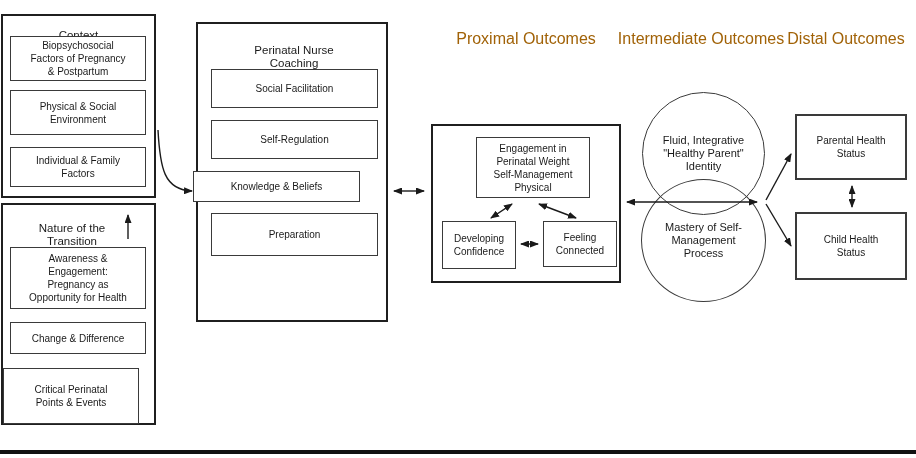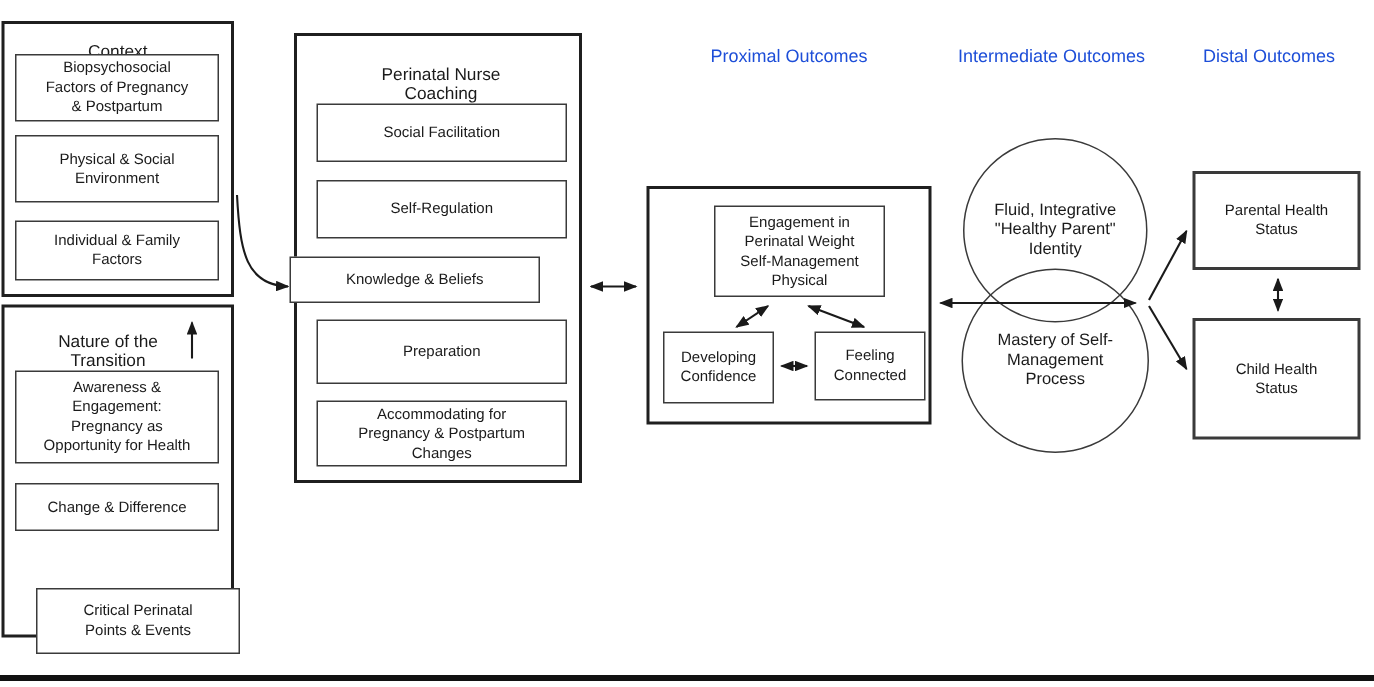--- a/index.html
+++ b/index.html
@@ -12,21 +12,21 @@
     position:absolute;background:#ffffff;border:1.5px solid #3a3a3a;
     display:flex;align-items:center;justify-content:center;text-align:center;
     white-space:pre-line;font-size:10px;line-height:13px;box-sizing:border-box;
   }
   .outer{border:2px solid #1f1f1f;display:block;}
   .title{
     position:absolute;text-align:center;white-space:pre-line;
     font-size:11.5px;line-height:13px;width:100%;box-sizing:border-box;margin-top:12px;
   }
   .colhead{
-    position:absolute;text-align:center;font-size:12px;color:#1d4ed8;
+    position:absolute;text-align:center;font-size:16px;color:#a16207;
   }
   .circle{
     position:absolute;border:1.4px solid #3a3a3a;border-radius:50%;
     background:transparent;display:flex;align-items:center;justify-content:center;
     text-align:center;white-space:pre-line;font-size:11px;line-height:13px;
     box-sizing:border-box;
   }
   .arrow-layer{position:absolute;left:0;top:0;pointer-events:none;}
   .bottom-rule{position:absolute;left:0;top:450px;width:916px;height:4px;background:#111;}
 </style>
@@ -46,33 +46,30 @@
 Factors</div>
 
   <div class="box outer" style="left:1px;top:203px;width:155px;height:222px;"></div>
   <div class="title" style="left:1px;top:210px;width:142px;">Nature of the
 Transition</div>
   <div class="box" style="left:10px;top:247px;width:136px;height:62px;">Awareness &amp;
 Engagement:
 Pregnancy as
 Opportunity for Health</div>
   <div class="box" style="left:10px;top:322px;width:136px;height:32px;">Change &amp; Difference</div>
-  <div class="box" style="left:24px;top:368px;width:136px;height:44px;margin-top:24px;">Critical Perinatal
+  <div class="box" style="left:3px;top:368px;width:136px;height:56px;">Critical Perinatal
 Points &amp; Events</div>
 
   <div class="box outer" style="left:196px;top:22px;width:192px;height:300px;"></div>
   <div class="title" style="left:184px;top:32px;width:220px;">Perinatal Nurse
 Coaching</div>
   <div class="box" style="left:211px;top:69px;width:167px;height:39px;">Social Facilitation</div>
   <div class="box" style="left:211px;top:120px;width:167px;height:39px;">Self-Regulation</div>
   <div class="box" style="left:193px;top:171px;width:167px;height:31px;">Knowledge &amp; Beliefs</div>
   <div class="box" style="left:211px;top:213px;width:167px;height:43px;">Preparation</div>
-  <div class="box" style="left:211px;top:267px;width:167px;height:44px;">Accommodating for
-Pregnancy &amp; Postpartum
-Changes</div>
 
   <div class="colhead" style="left:440px;top:30px;width:172px;">Proximal Outcomes</div>
   <div class="colhead" style="left:608px;top:30px;width:186px;">Intermediate Outcomes</div>
   <div class="colhead" style="left:772px;top:30px;width:148px;">Distal Outcomes</div>
 
   <div class="box outer" style="left:431px;top:124px;width:190px;height:159px;"></div>
   <div class="box" style="left:476px;top:137px;width:114px;height:61px;">Engagement in
 Perinatal Weight
 Self-Management
 Physical</div>
@@ -83,21 +80,21 @@
 
   <div class="circle" style="left:642px;top:92px;width:123px;height:123px;">Fluid, Integrative
 "Healthy Parent"
 Identity</div>
   <div class="circle" style="left:641px;top:179px;width:125px;height:123px;">Mastery of Self-
 Management
 Process</div>
 
   <div class="box" style="left:795px;top:114px;width:112px;height:66px;border-width:2px;">Parental Health
 Status</div>
-  <div class="box" style="left:795px;top:212px;width:112px;height:81px;border-width:2px;">Child Health
+  <div class="box" style="left:795px;top:212px;width:112px;height:68px;border-width:2px;">Child Health
 Status</div>
 
   <svg class="arrow-layer" width="916" height="458" viewBox="0 0 916 458">
     <defs>
       <marker id="ah" markerWidth="9" markerHeight="7" refX="8" refY="3.5" orient="auto-start-reverse" markerUnits="userSpaceOnUse">
         <path d="M0,0 L9,3.5 L0,7 z" fill="#1a1a1a"></path>
       </marker>
     </defs>
 
     <path d="M 158 130 C 160 168, 164 190, 192 191" fill="none" stroke="#1a1a1a" stroke-width="1.4" marker-end="url(#ah)"></path>

